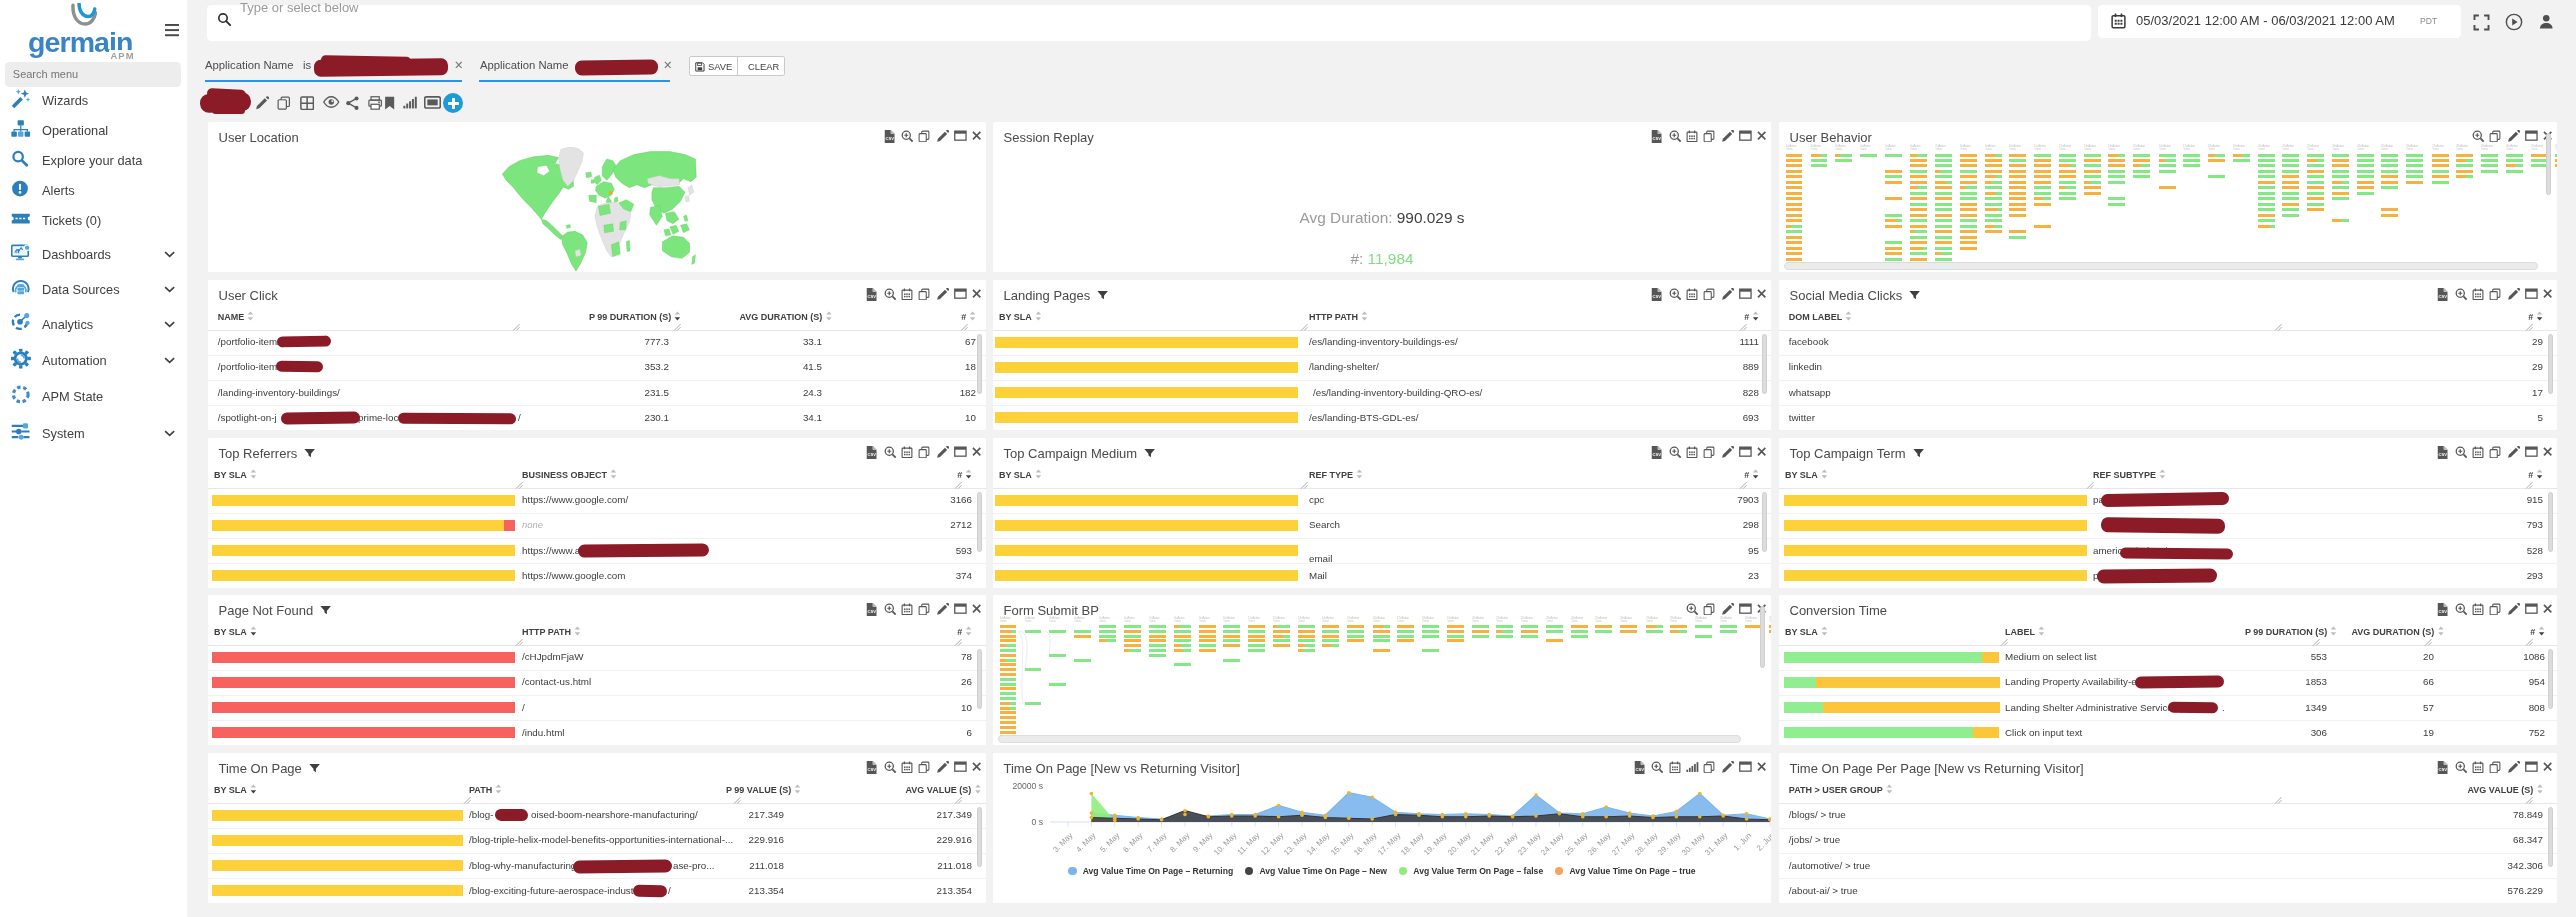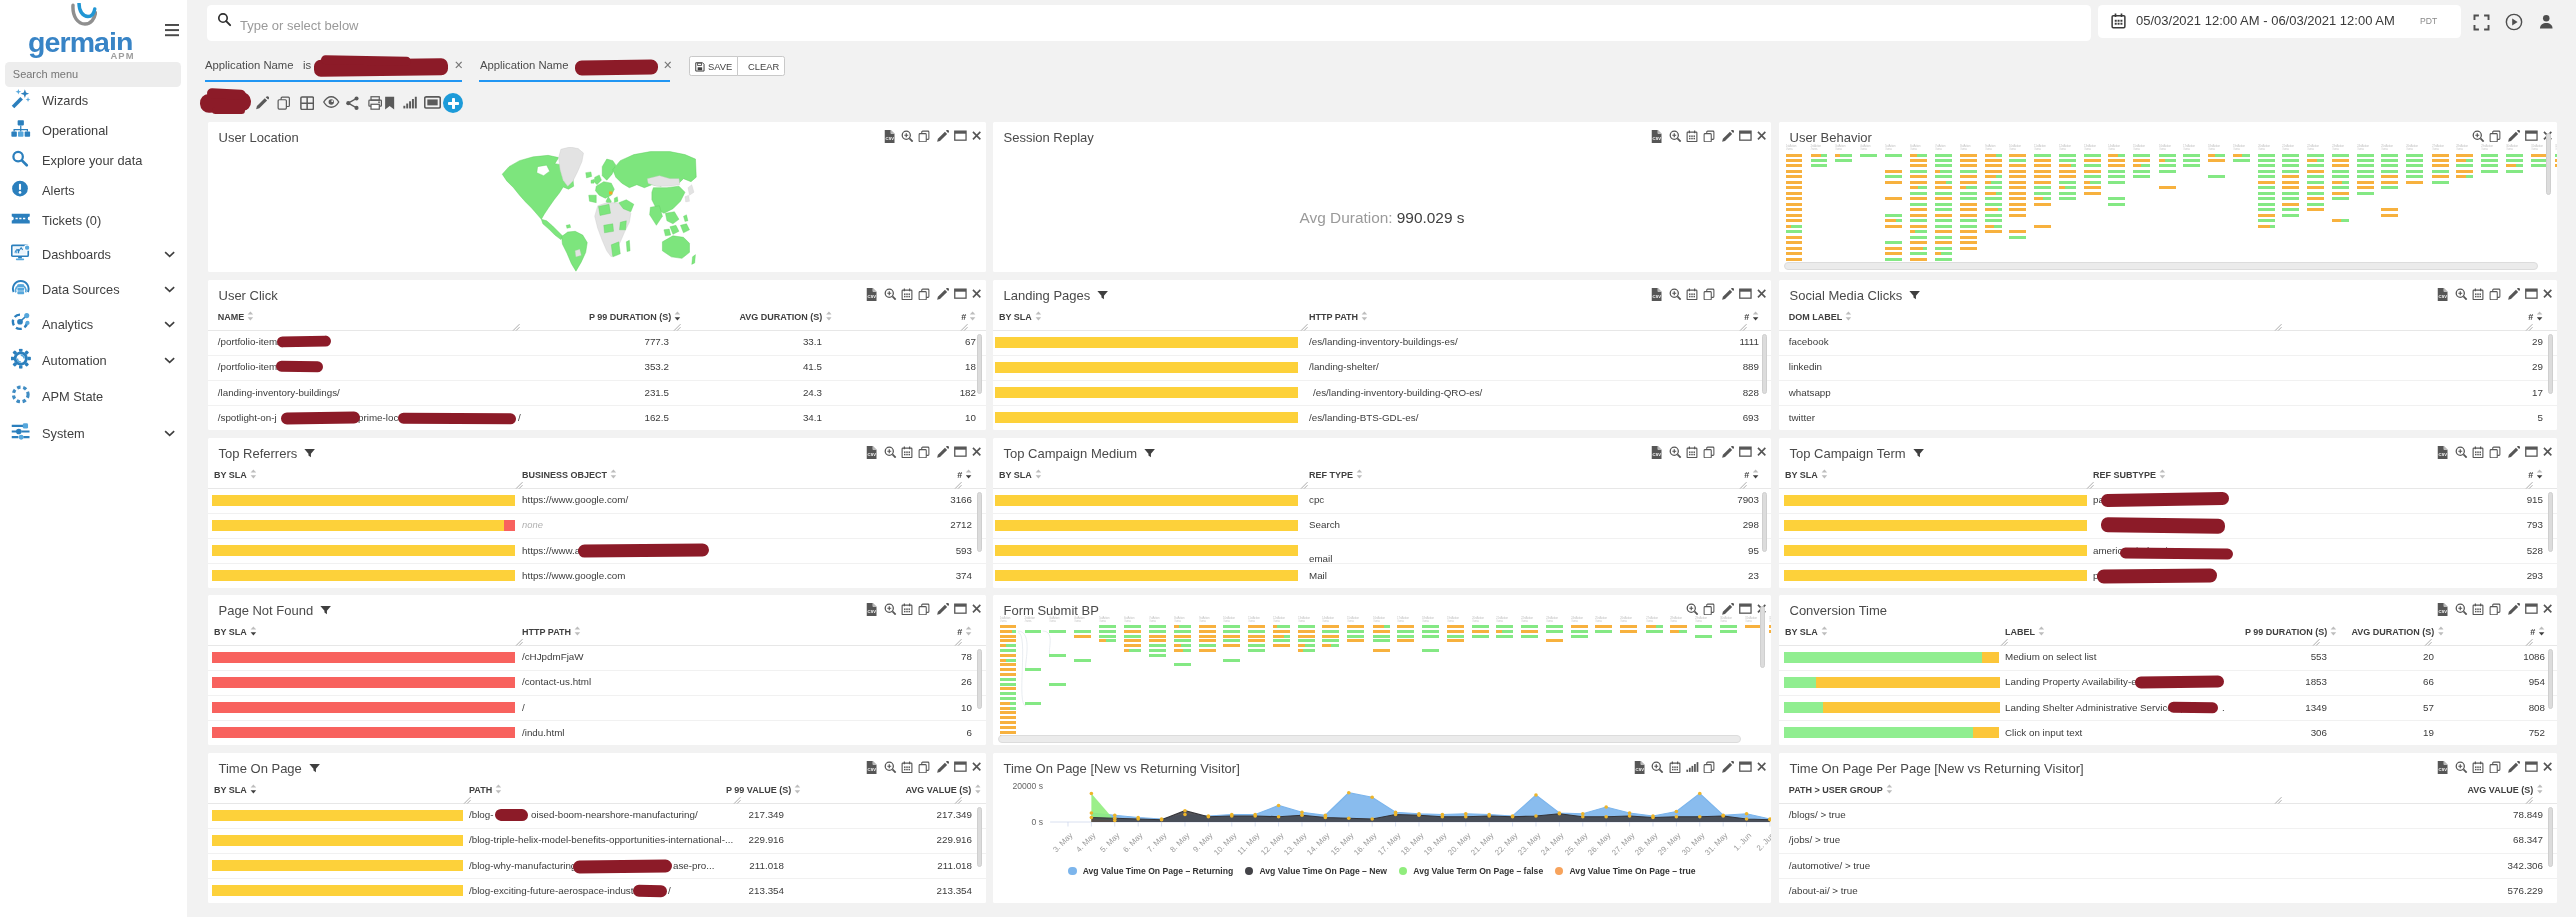--- a/index.html
+++ b/index.html
@@ -161,21 +161,21 @@
     <div class="mtxt">System</div>
     <div class="mchev"><svg width="11.3" height="6.8" viewBox="0 0 15 9">
         <path d="M1.5 1.5l6 5.5 6-5.5" fill="none" stroke="#3f3f3f" stroke-width="2.2"></path>
       </svg></div>
   </div>
 <div class="abs" style="left:207px;top:5.3px;width:1884px;height:36px;background:#fff;border-radius:4.5px"></div>
 <div class="abs" style="left:217px;top:12px"><svg width="15" height="15" viewBox="0 0 20 20">
       <circle cx="8" cy="8" r="5.6" fill="none" stroke="#2e2e2e" stroke-width="2.2"></circle>
       <path d="M12.2 12.2l5.3 5.3" stroke="#2e2e2e" stroke-width="2.6" stroke-linecap="round"></path>
     </svg></div>
-<div class="abs" style="left:240px;top:18px;font-size:13px;color:#9a9a9a">Type or select below</div>
+<div class="abs" style="left:240px;top:0;font-size:13px;color:#9a9a9a">Type or select below</div>
 <div class="abs" style="left:2098px;top:5.3px;width:363px;height:33px;background:#fff;border-radius:4.5px"></div>
 <div class="abs" style="left:2111px;top:12.8px"><svg width="15" height="15.8" viewBox="0 0 20 21">
       <rect x="1.5" y="3.5" width="17" height="16" rx="1.5" fill="none" stroke="#3a3a3a" stroke-width="2"></rect>
       <path d="M6 0.8v4.6M14 0.8v4.6" stroke="#3a3a3a" stroke-width="2.2"></path>
       <g fill="#3a3a3a">
         <rect x="5" y="9" width="2.6" height="2.6"></rect>
         <rect x="8.8" y="9" width="2.6" height="2.6"></rect>
         <rect x="12.6" y="9" width="2.6" height="2.6"></rect>
         <rect x="5" y="13" width="2.6" height="2.6"></rect>
         <rect x="8.8" y="13" width="2.6" height="2.6"></rect>
@@ -347,21 +347,21 @@
     <div class="num" style="left:768px;top:81px">18</div>
     <div class="cell" style="left:9.8px;top:107px">/landing-inventory-buildings/</div>
     <div class="num" style="left:461px;top:107px">231.5</div>
     <div class="num" style="left:614px;top:107px">24.3</div>
     <div class="num" style="left:768px;top:107px">182</div>
     <div class="cell" style="left:9.8px;top:132px">/spotlight-on-j</div>
     <div class="cell" style="left:150px;top:132px">prime-location-for</div>
     <div class="cell" style="left:310px;top:132px">/</div>
     <div class="redact" style="left:73px;top:132px;width:79px;height:12px;transform:rotate(-0.7deg)"></div>
     <div class="redact" style="left:190px;top:133px;width:118px;height:11.3px;transform:rotate(0.4deg)"></div>
-    <div class="num" style="left:461px;top:132px">162.5</div>
+    <div class="num" style="left:461px;top:132px">230.1</div>
     <div class="num" style="left:614px;top:132px">34.1</div>
     <div class="num" style="left:768px;top:132px">10</div>
     <div class="vsb" style="left:769px;top:54px;height:60px"></div>
   </div>
 <div class="panel" style="left:993px;top:280px">
     <div class="ptitle">Landing Pages&nbsp;&nbsp;<span style="position:relative;top:0.8px"><svg width="11.3" height="11.3" viewBox="0 0 15 15">
           <path d="M0.5 1.2h14L9.2 7.6v4.8L5.9 10V7.6z" fill="#3f3f3f"></path>
         </svg></span></div>
     <div style="position:absolute;top:7.5px;left:763px"><svg width="11.3" height="11.3" viewBox="0 0 15 15">
         <path d="M2.6 2.6l9.8 9.8M12.4 2.6l-9.8 9.8" stroke="#565656" stroke-width="2.2"></path>
@@ -1193,20 +1193,21 @@
         <path d="M11.2 11.2l4.3 4.3" stroke="#565656" stroke-width="2.3"></path>
         <path d="M7 4.4v5.2M4.4 7h5.2" stroke="#565656" stroke-width="1.6"></path>
       </svg></div>
     <div style="position:absolute;top:7.5px;left:658px"><svg width="10.5" height="13.5" viewBox="0 0 14 18">
         <path d="M1 0h8l5 5v13H1z" fill="#565656"></path>
         <path d="M9 0l5 5H9z" fill="#fff"></path>
         <path d="M9 0l5 5h-4.2L9 4z" fill="#b5b5b5"></path>
         <text x="2" y="13.5" font-size="5.5" font-weight="bold" fill="#fff" font-family="Liberation Sans,sans-serif">CSV</text>
       </svg></div>
     <div class="abs" style="left:0;right:0;top:87px;text-align:center;font-size:15.4px;color:#9a9a9a">Avg Duration: <span style="color:#3f3f3f">990.029 s</span></div>
+    <div class="abs" style="left:0;right:0;top:128px;text-align:center;font-size:15.4px;color:#9a9a9a">#: <span style="color:#7ddf7d">11,984</span></div>
   </div>
 <div class="panel" style="left:1779px;top:122px;overflow:hidden">
     <div class="ptitle">User Behavior</div>
     <div style="position:absolute;top:7.5px;left:763px"><svg width="11.3" height="11.3" viewBox="0 0 15 15">
         <path d="M2.6 2.6l9.8 9.8M12.4 2.6l-9.8 9.8" stroke="#565656" stroke-width="2.2"></path>
       </svg></div>
     <div style="position:absolute;top:7.5px;left:746px"><svg width="12.8" height="11.3" viewBox="0 0 17 15">
         <rect x="1" y="1.5" width="15" height="12" fill="none" stroke="#565656" stroke-width="1.7"></rect>
         <rect x="1" y="1.5" width="15" height="3.4" fill="#565656"></rect>
       </svg></div>

